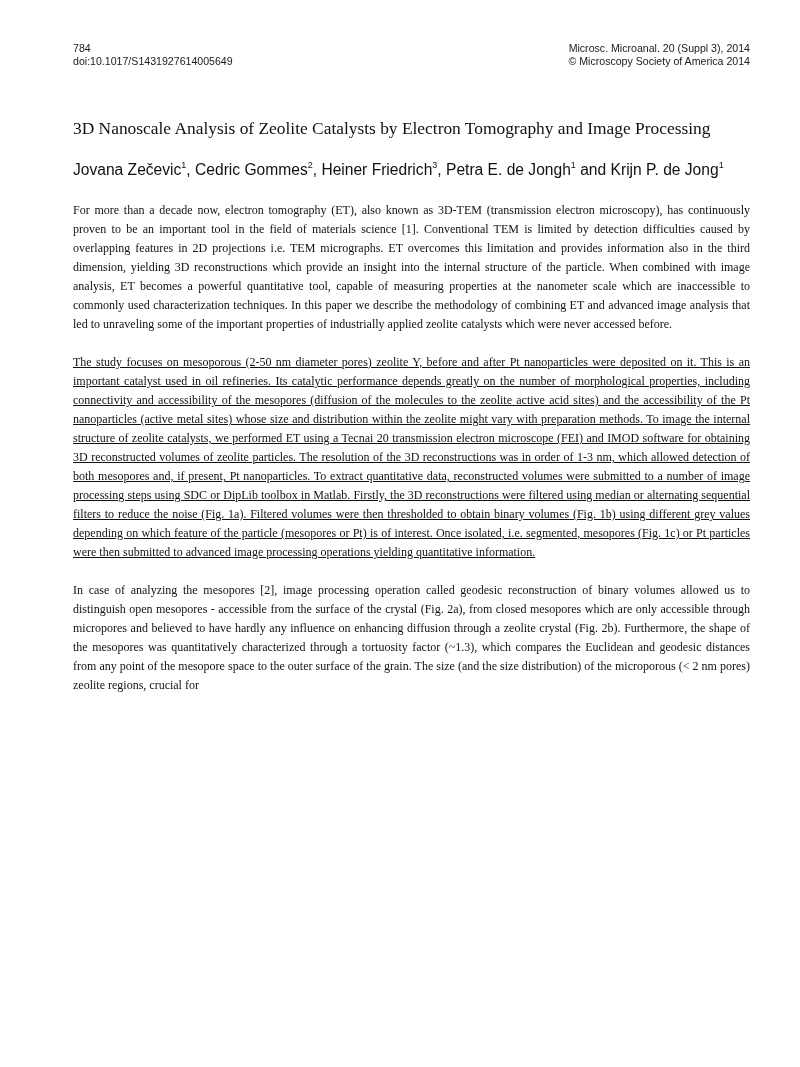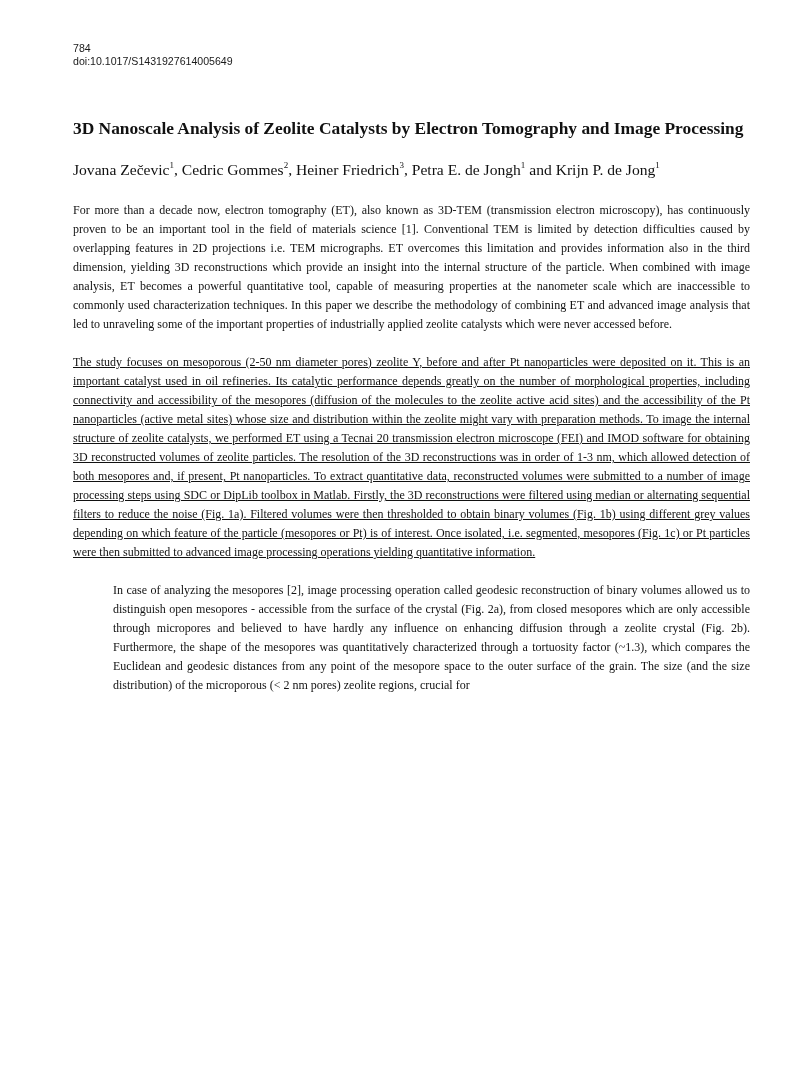--- a/index.html
+++ b/index.html
@@ -26,29 +26,29 @@
       font-family: "Liberation Sans", sans-serif;
       font-size: 10.6px;
       line-height: 13px;
       color: #1a1a1a;
     }
     .running-header .col-right {
       text-align: right;
     }
     .title {
       font-family: "Liberation Serif", serif;
-      font-weight: bold;
+      font-weight: normal;
       font-size: 17.4px;
       line-height: 22px;
       margin-top: 49px;
       margin-bottom: 0;
       color: #111;
     }
     .authors {
-      font-family: Liberation Serif, serif;
+      font-family: Liberation Sans, sans-serif;
       font-size: 15.6px;
       line-height: 19px;
       margin-top: 21px;
     }
     sup {
       font-size: 9px;
       line-height: 0;
       position: relative;
       top: -1px;
     }
@@ -63,31 +63,35 @@
     }
     .body-text {
       font-family: "Liberation Serif", serif;
       font-size: 12px;
       line-height: 19px;
       text-align: justify;
       margin: 0;
     }
     .p1 { margin-top: 22px; }
     .p2 { margin-top: 19px; text-decoration: underline; }
-    .p3 { margin-top: 19px; margin-left: 40px; }
+    .p3 { margin-top: 19px; }
   </style>
 </head>
 <body>
 
 <div class="page">
 
   <div class="running-header">
     <div class="col-left">
       <div>784</div>
       <div>doi:10.1017/S1431927614005649</div>
+    </div>
+    <div class="col-right">
+      <div>Microsc. Microanal. 20 (Suppl 3), 2014</div>
+      <div>© Microscopy Society of America 2014</div>
     </div>
   </div>
 
   <h1 class="title">3D Nanoscale Analysis of Zeolite Catalysts by Electron Tomography and Image Processing</h1>
 
   <div class="authors">
     <span><span>Jovana Zečevic</span><sup>1</sup></span><span>, </span><span><span>Cedric Gommes</span><sup>2</sup></span><span>, </span><span><span>Heiner Friedrich</span><sup>3</sup></span><span>, </span><span><span>Petra E. de Jongh</span><sup>1</sup></span><span> and </span><span><span>Krijn P. de Jong</span><sup>1</sup></span>
   </div>
 
   <div class="affiliations">

